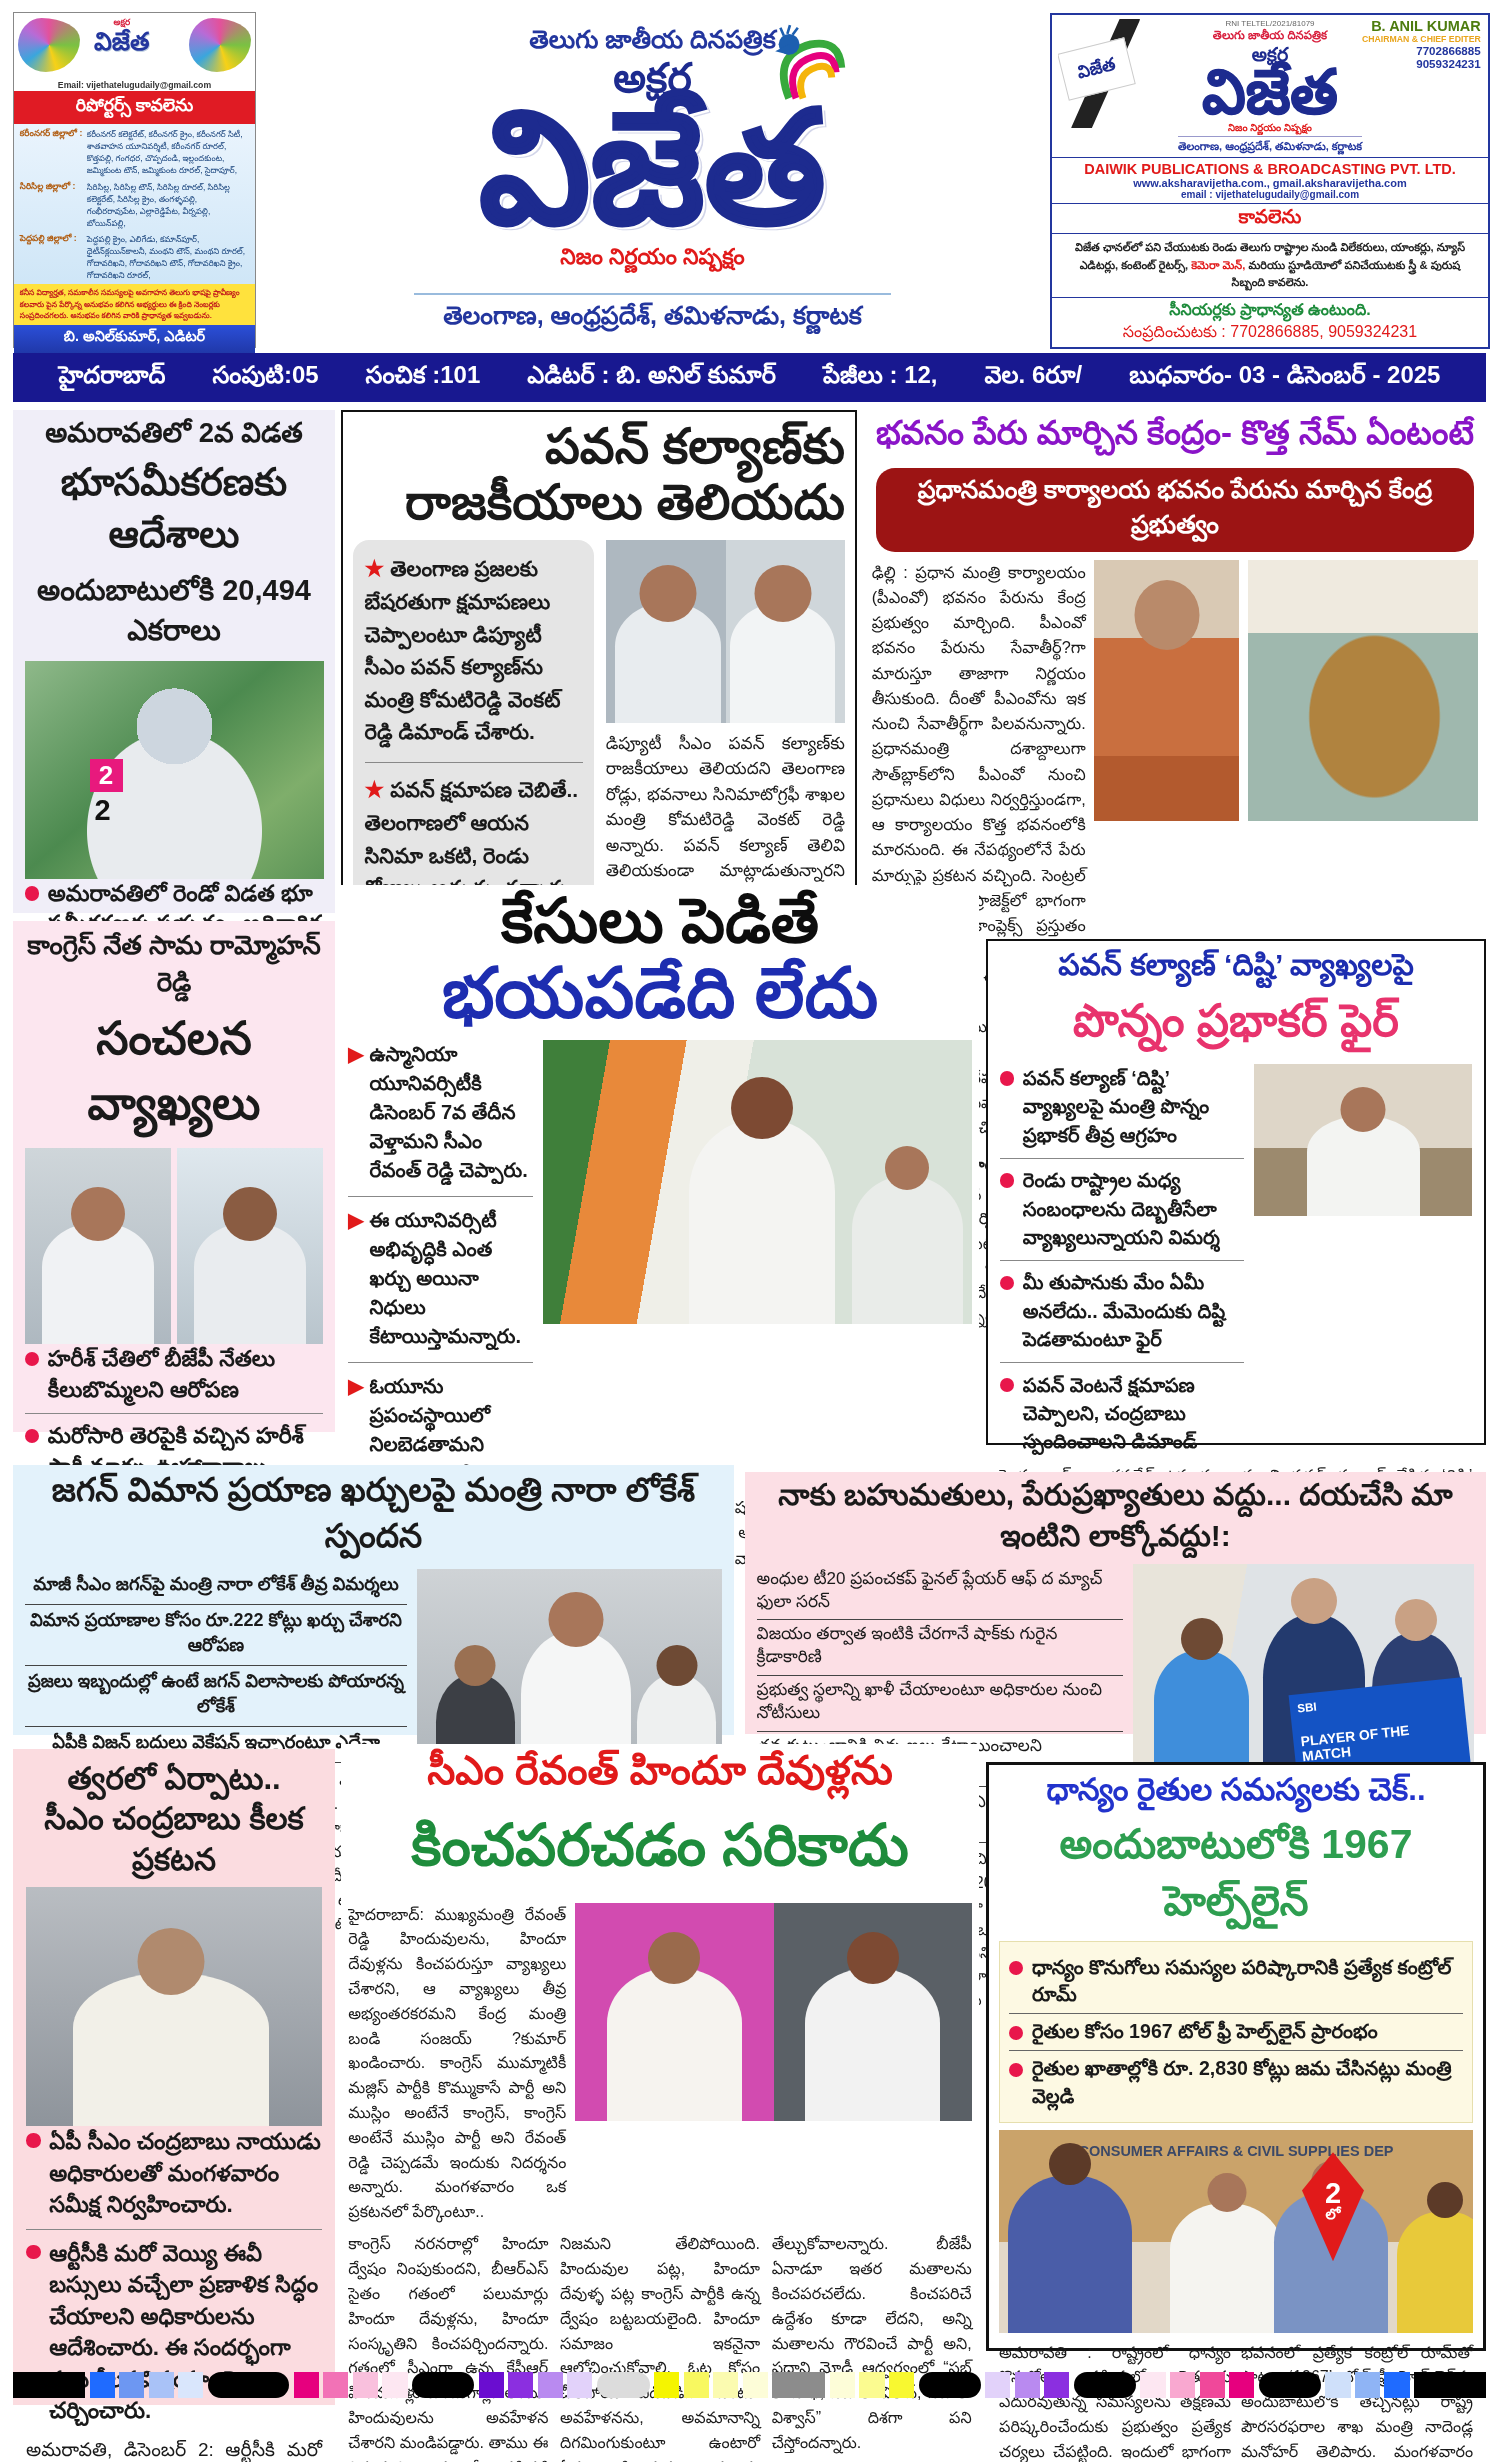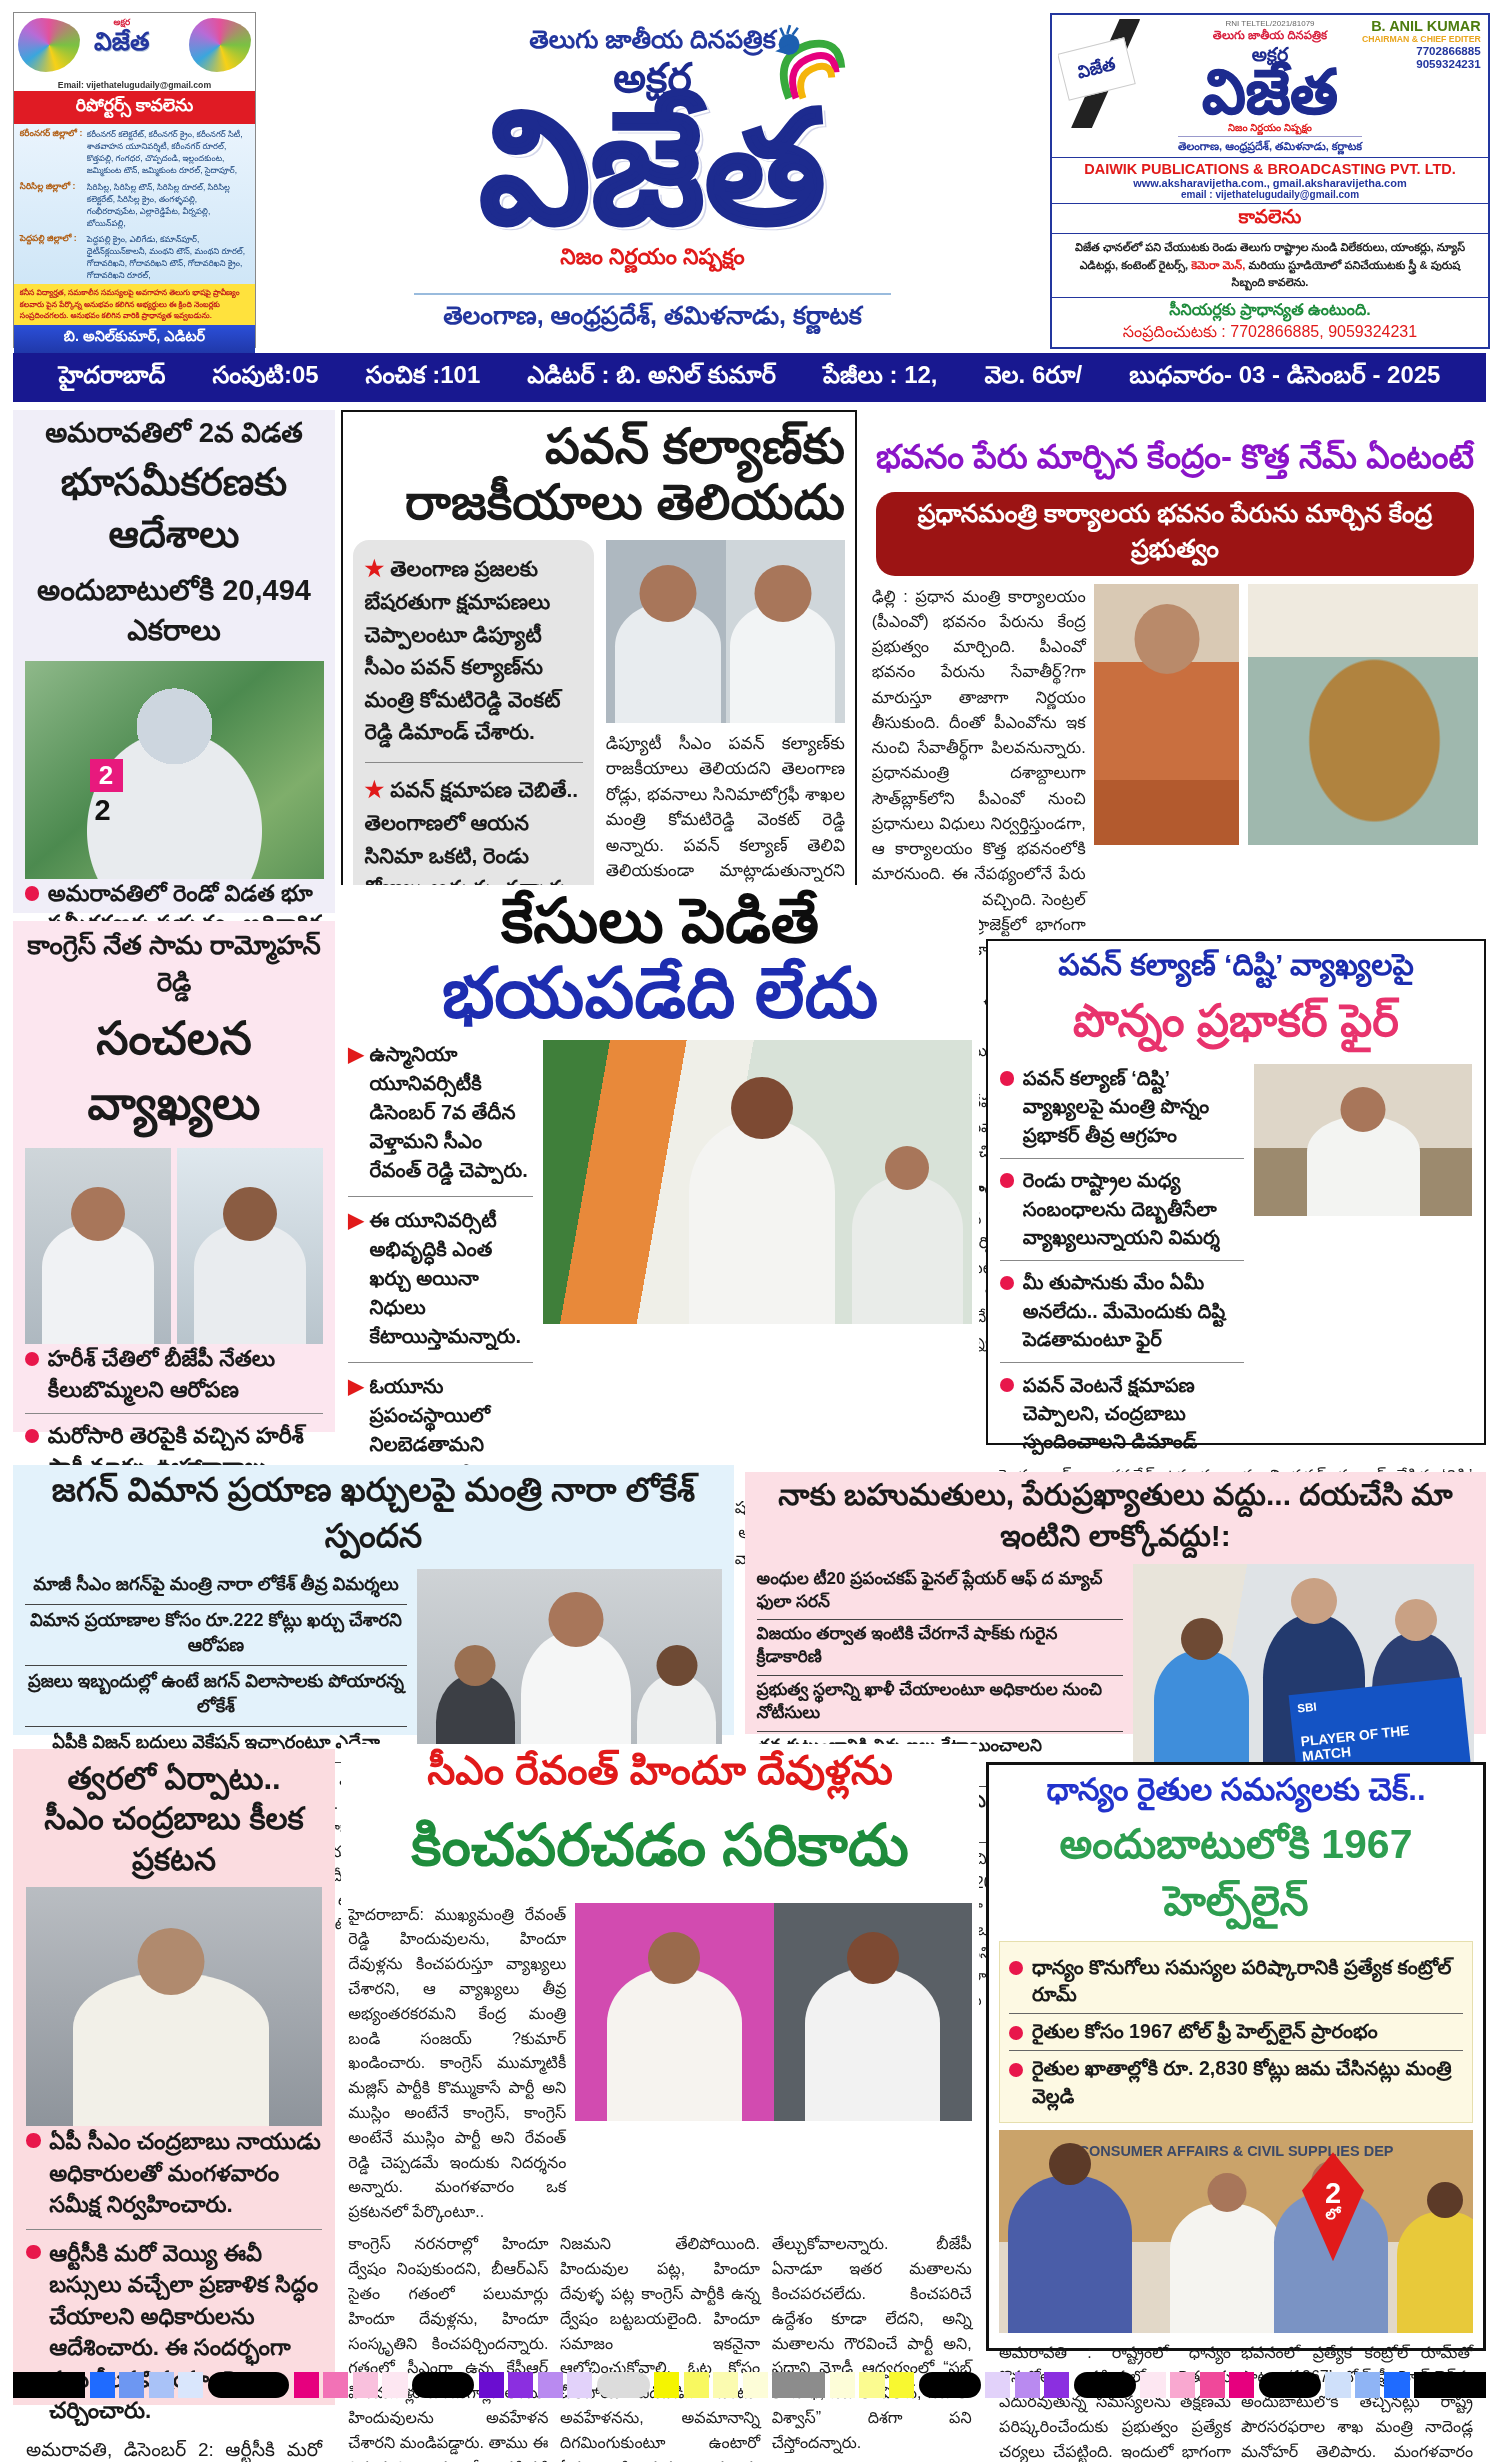--- a/index.html
+++ b/index.html
@@ -74,21 +74,21 @@
   #land .bullets{font-size:22.5px;font-weight:700;line-height:1.35;margin-top:10px;}
   #pawan{left:341px;top:410px;width:516px;height:508px;border:2.2px solid #111;background:#fff;padding:5.8px 10px;}
   #pawan .hl{font-size:49px;font-weight:900;text-align:right;line-height:1.15;}
   #pawan .cols{display:flex;gap:11.6px;margin-top:10px;}
   #pawan .mint{flex:0 0 218px;background:#e5e5e5;border-radius:16px;padding:11.6px;font-size:21px;font-weight:700;line-height:1.55;}
   #pawan .mint .star{color:#e11a1a;font-size:22px;font-weight:900;}
   #pawan .right{flex:1;}
   #pawan .bodytxt{font-size:17px;line-height:1.5;margin-top:7.3px;}
   #pawan .dl{font-size:17.4px;margin-top:11.6px;}
   #bhavanam{left:863px;top:410px;width:624px;height:508px;background:#fff;padding:4.4px 8.7px;}
-  #bhavanam .kick{color:#8a14c8;font-size:33px;font-weight:900;text-align:center;margin-top:24px;}
+  #bhavanam .kick{color:#8a14c8;font-size:33px;font-weight:900;text-align:center;}
   #bhavanam .banner{background:#9c1414;color:#fff;font-size:25px;font-weight:800;text-align:center;
       border-radius:19px;padding:7.3px 13px;margin:7.3px 4.4px;}
   #bhavanam .cols{display:flex;gap:8.7px;}
   #bhavanam .txt{flex:0 0 214px;font-size:16.3px;line-height:1.55;}
   #bhavanam .subh{font-weight:900;font-size:18px;margin:5.8px 0 2.9px;}
   #bhavanam .foot{display:flex;gap:10px;font-size:16.3px;line-height:1.5;margin-top:5.8px;}
   #sanchalana{left:13px;top:921px;width:322px;height:511px;background:#fce6ef;padding:8.7px 11.6px;}
   #sanchalana .kick{font-size:26px;font-weight:800;text-align:center;}
   #sanchalana .hl{font-size:46px;font-weight:900;text-align:center;margin:7.3px 0;}
   #sanchalana .ph{display:flex;gap:5.8px;}
@@ -110,21 +110,21 @@
   #jagan{left:13px;top:1465px;width:721px;height:270px;background:#e3f2fb;padding:5.8px 11.6px;}
   #jagan .hl{font-size:33px;font-weight:900;text-align:center;}
   #jagan .cols{display:flex;gap:10px;margin-top:5.8px;}
   #jagan .lft{flex:1;}
   #jagan .sl{font-size:18px;font-weight:800;text-align:center;padding:5px 0;border-bottom:1.5px solid #444;}
   #jagan .bodytxt{font-size:16px;line-height:1.5;margin-top:5.8px;}
   #gifts{left:745px;top:1472px;width:741px;height:262px;background:#fcdfe5;padding:5.8px 11.6px;}
   #gifts .hl{font-size:30px;font-weight:900;text-align:center;}
   #gifts .cols{display:flex;gap:10px;margin-top:4.4px;}
   #gifts .lft{flex:1;}
-  #gifts .sl{font-size:17px;font-weight:700;padding:4.4px 0;border-bottom:1.5px solid #444;}
+  #gifts .sl{font-size:17px;font-weight:400;padding:4.4px 0;border-bottom:1.5px solid #444;}
   #gifts .bodytxt{font-size:15.6px;line-height:1.5;margin-top:4.4px;}
   #chandrababu{left:13px;top:1749px;width:322px;height:656px;background:#fbdce0;padding:10px 13px;}
   #chandrababu .hl{font-size:31px;font-weight:900;text-align:center;line-height:1.3;}
   #chandrababu .bullets{font-size:22.5px;font-weight:700;line-height:1.4;margin-top:10px;}
   #chandrababu .bodytxt{font-size:19px;line-height:1.55;margin-top:8.7px;}
   #revanth{left:341px;top:1744px;width:638px;height:624px;background:#fff;padding:4.4px 7.3px;}
   #revanth .kick{color:#e11a1a;font-size:40px;font-weight:900;text-align:center;}
   #revanth .hl{color:#1e8c3c;font-size:58px;font-weight:900;text-align:center;margin:7.3px 0 10px;}
   #revanth .mid{display:flex;gap:8.7px;}
   #revanth .c1{flex:0 0 218px;font-size:16px;line-height:1.55;}

